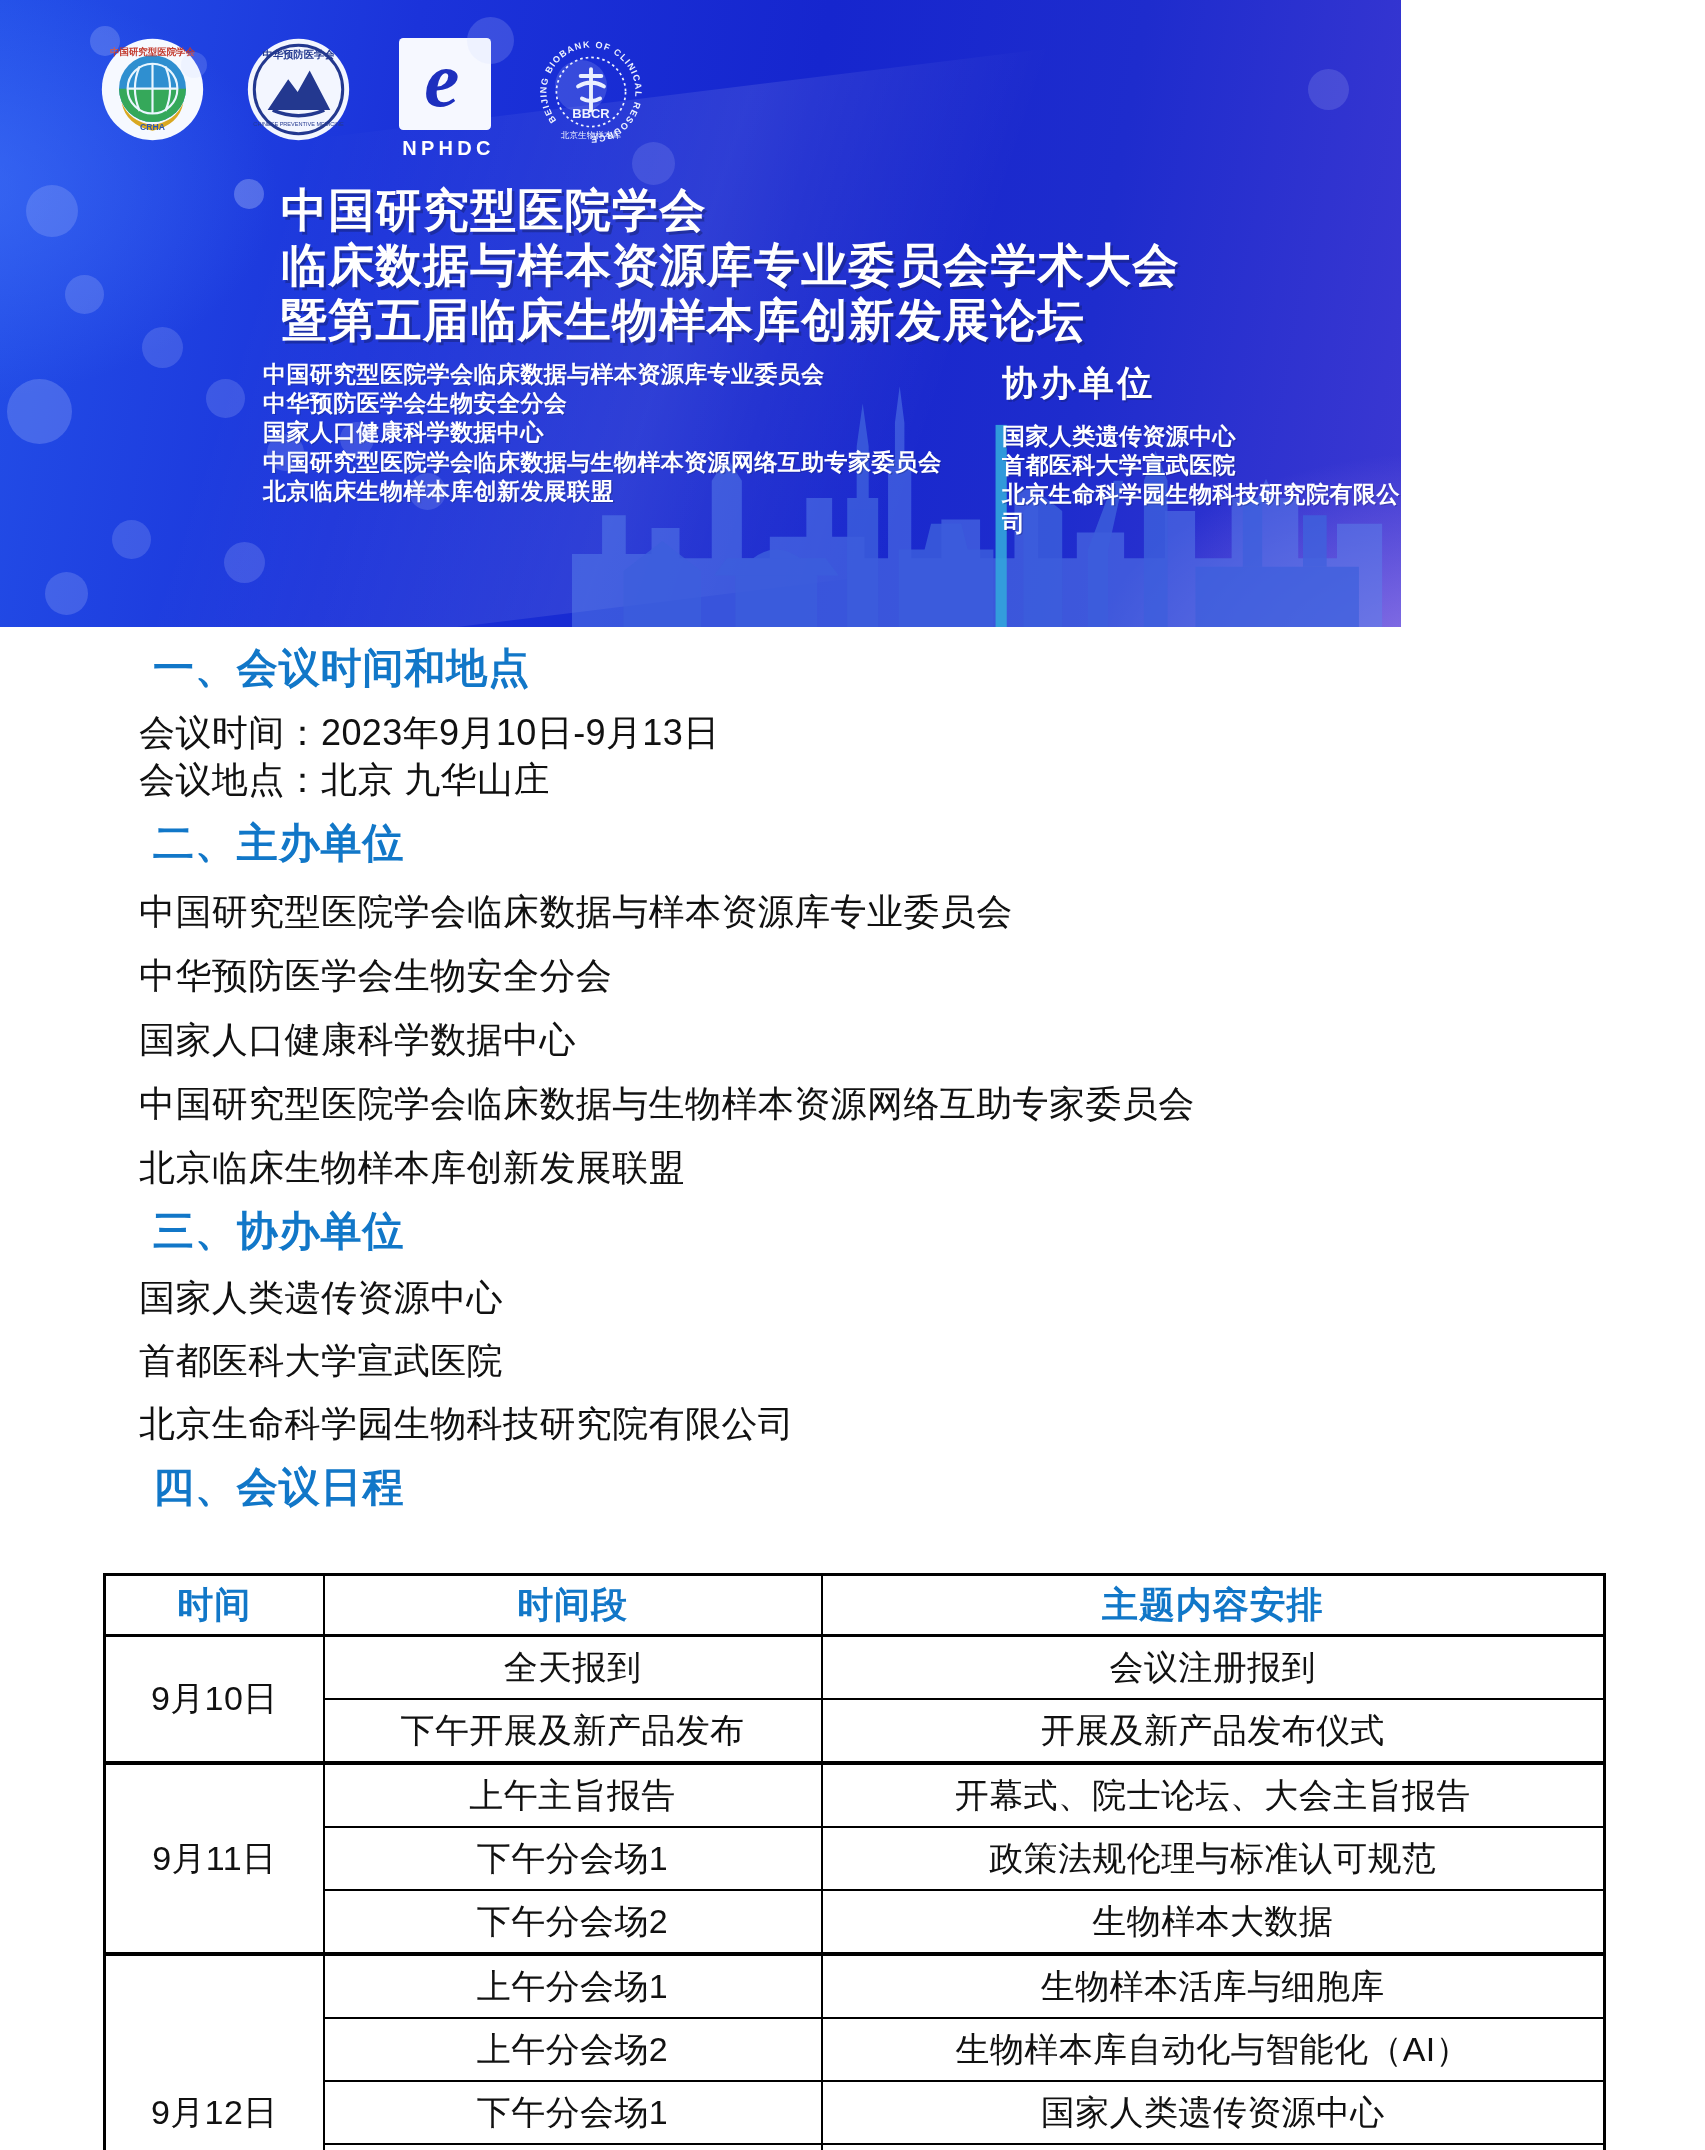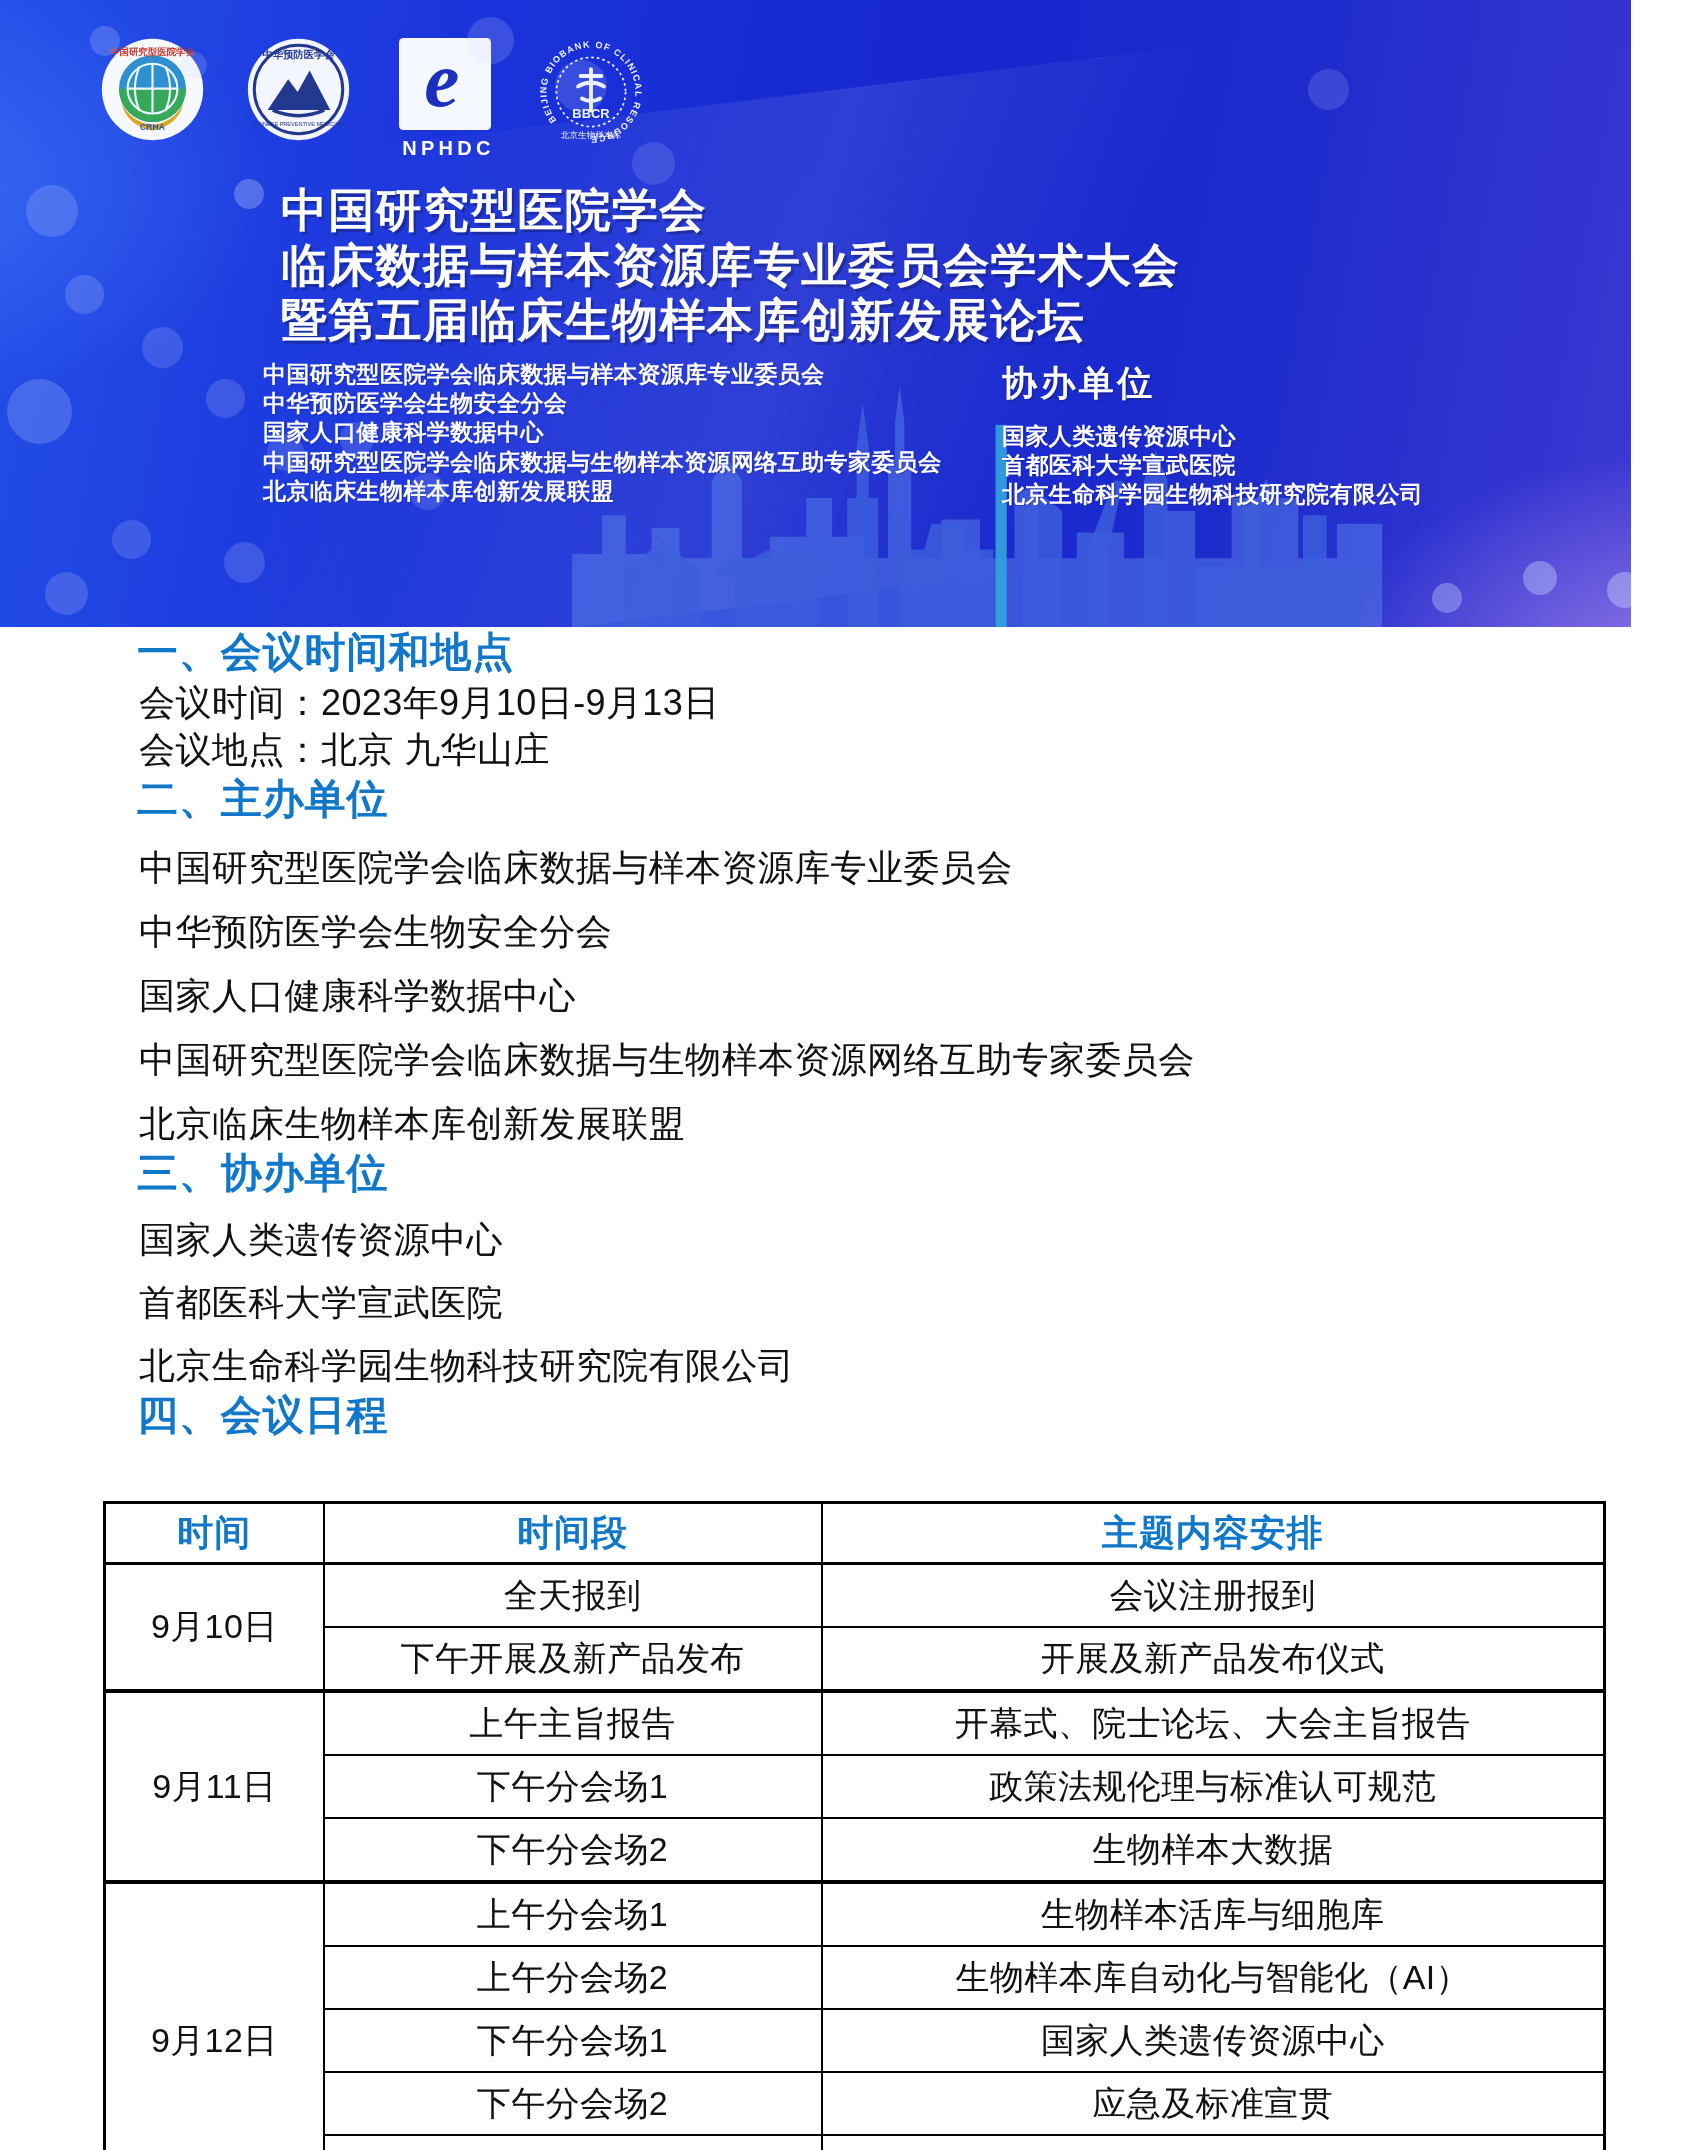--- a/index.html
+++ b/index.html
@@ -3,21 +3,21 @@
 <meta charset="utf-8">
 <style>
   html,body{margin:0;padding:0;}
   body{
     width:1706px;height:2415px;background:#ffffff;
     font-family:"Liberation Sans","DejaVu Sans",sans-serif;
     color:#111;overflow:hidden;position:relative;
   }
   
   .banner{
-    position:relative;width:1631px;height:627px;overflow:hidden;color:#fff;
+    position:relative;width:1401px;height:627px;overflow:hidden;color:#fff;
     background:
       radial-gradient(645px 409px at 103% 108%, rgba(172,140,238,.78), rgba(172,140,238,0) 55%),
       radial-gradient(538px 344px at -4% 30%, rgba(72,122,252,.55), rgba(72,122,252,0) 62%),
       linear-gradient(100deg,#2350e8 0%,#1b33da 28%,#1626ce 55%,#1e2ccd 76%,#3c38d2 100%);
   }
   .banner .streak{
     position:absolute;left:-6%;top:14%;width:118%;height:80%;
     background:linear-gradient(115deg,transparent 22%,rgba(255,255,255,.10) 46%,transparent 62%);
     transform:rotate(-7deg);pointer-events:none;
   }
@@ -40,21 +40,21 @@
     letter-spacing:1.3px;text-shadow:2.6px 2.6px 0 rgba(18,28,92,.42);
   }
   
   .orgs{position:absolute;left:263px;top:360px;display:flex;}
   .org h3{margin:0 0 14.6px 0;font-size:35px;font-weight:700;letter-spacing:3.4px;text-shadow:1.7px 1.7px 0 rgba(18,28,92,.35);}
   .org ul{margin:0;padding:0;list-style:none;}
   .org li{font-size:23px;font-weight:700;line-height:1.27;letter-spacing:0.4px;text-shadow:1.3px 1.3px 0 rgba(18,28,92,.3);}
   .org-hosts{width:739px;flex:0 0 auto;}
   
   .content{padding:0 103px 0 137px;}
-  h2.sec{color:#1177c8;font-size:41px;line-height:1.25;font-weight:700;margin:0;letter-spacing:0.9px;}
+  h2.sec{color:#1177c8;font-size:41px;line-height:1.25;font-weight:700;margin:16px;letter-spacing:0.9px;}
   p.line{font-size:36px;line-height:1.25;margin:2px;letter-spacing:0.4px;}
   [data-name="section-1-heading"]{margin-top:17px;}
   [data-name="meeting-time-line"]{margin-top:17px;}
   [data-name="meeting-place-line"]{margin-top:18px;}
   [data-name="section-2-heading"]{margin-top:34px;}
   .host-lines p{margin-top:19px;}
   [data-name="section-3-heading"]{margin-top:17px;}
   .cohost-lines p{margin-top:18px;}
   [data-name="section-4-heading"]{margin-top:41px;}
   

